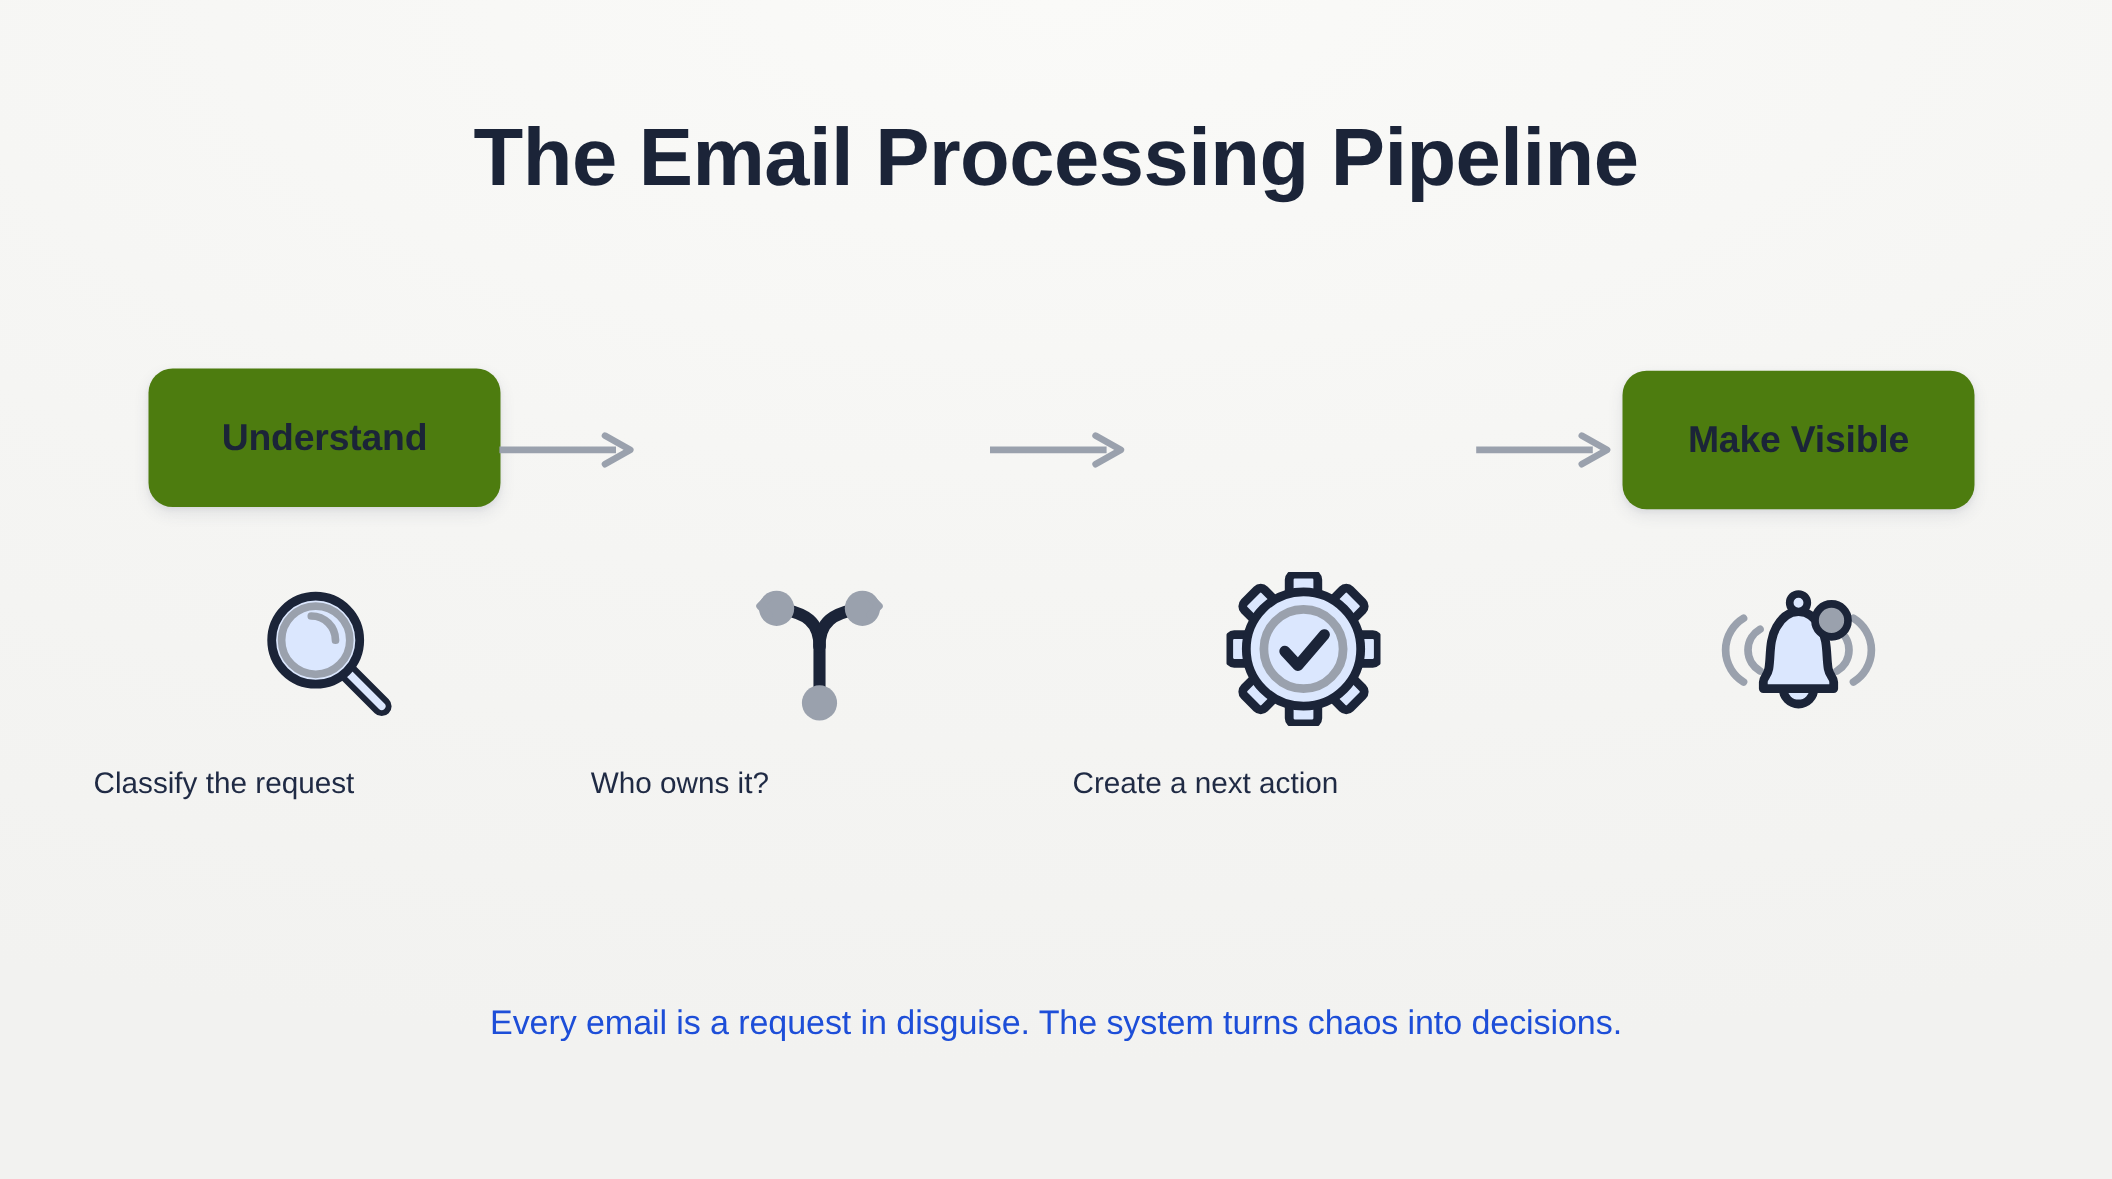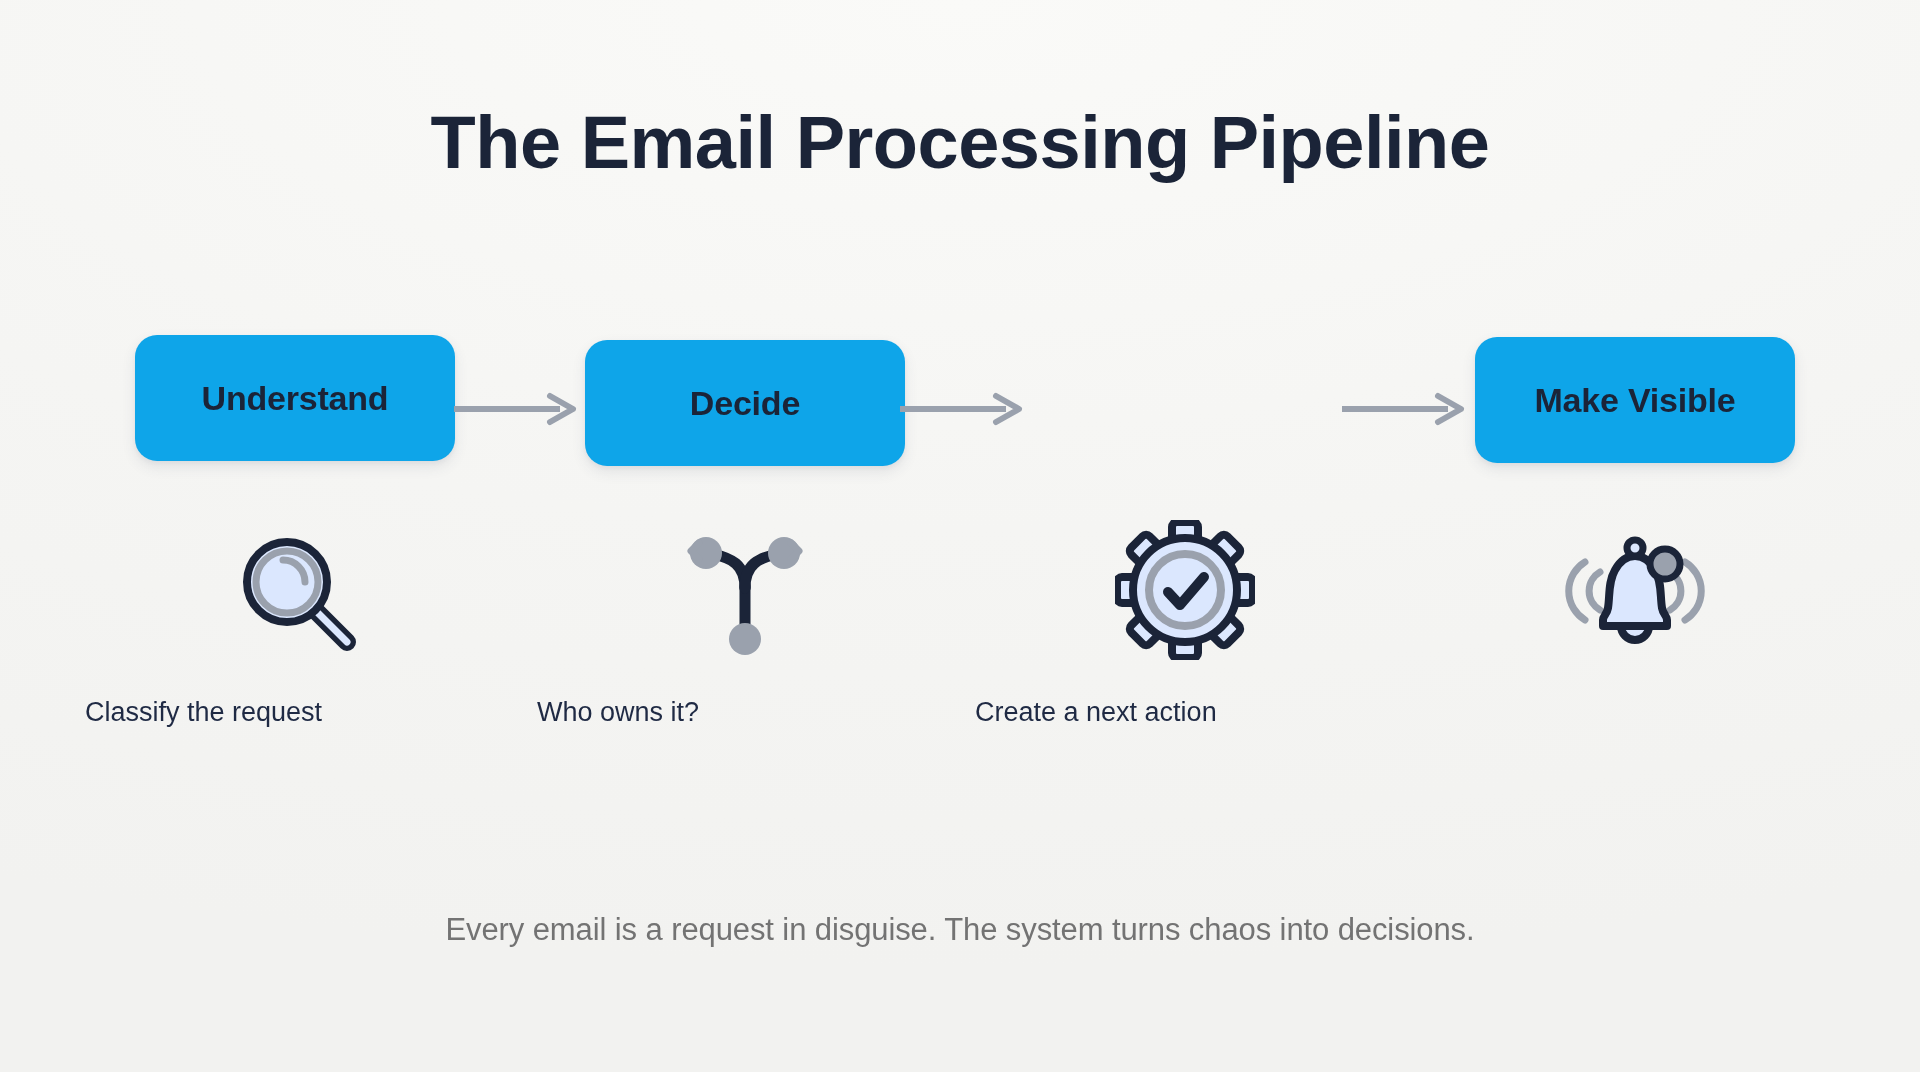--- a/index.html
+++ b/index.html
@@ -61,21 +61,21 @@
     width: 320px;
     height: 126px;
     display: flex;
     align-items: center;
     justify-content: center;
   }
 
   .chip {
     width: 320px;
     height: 126px;
-    background: #0ea5e9;
+    background: #4d7c0f;
     border-radius: 22px;
     display: flex;
     align-items: center;
     justify-content: center;
     box-shadow: 0 6px 14px rgba(60, 70, 95, 0.10),
                 0 2px 4px rgba(60, 70, 95, 0.06);
   }
 
   .chip-label {
     font-size: 34px;
@@ -150,21 +150,21 @@
   .caption-3 { left: 1425px; }
 
   
   .footer-note {
     position: absolute;
     left: 0;
     right: 0;
     top: 912px;
     text-align: center;
     font-size: 31px;
-    color: #737373;
+    color: #1d4ed8;
     letter-spacing: -0.1px;
   }
 </style>
 </head>
 <body>
 
 <div class="bg-wash"></div>
 
 <div class="stage">
 
@@ -178,25 +178,20 @@
       </div>
     </div>
 
     <div class="arrow arrow-0">
       <svg width="130" height="34" viewBox="0 0 130 34" aria-hidden="true">
         <line x1="2" y1="17" x2="108" y2="17" stroke="#9aa1ad" stroke-width="6" stroke-linecap="butt"></line>
         <polyline points="98,4 121,17 98,30" fill="none" stroke="#9aa1ad" stroke-width="6" stroke-linecap="round" stroke-linejoin="round"></polyline>
       </svg>
     </div>
 
-    <div class="step step-1">
-      <div class="chip">
-        <span class="chip-label">Decide</span>
-      </div>
-    </div>
 
     <div class="arrow arrow-1">
       <svg width="130" height="34" viewBox="0 0 130 34" aria-hidden="true">
         <line x1="2" y1="17" x2="108" y2="17" stroke="#9aa1ad" stroke-width="6" stroke-linecap="butt"></line>
         <polyline points="98,4 121,17 98,30" fill="none" stroke="#9aa1ad" stroke-width="6" stroke-linecap="round" stroke-linejoin="round"></polyline>
       </svg>
     </div>
 
 
     <div class="arrow arrow-2">

